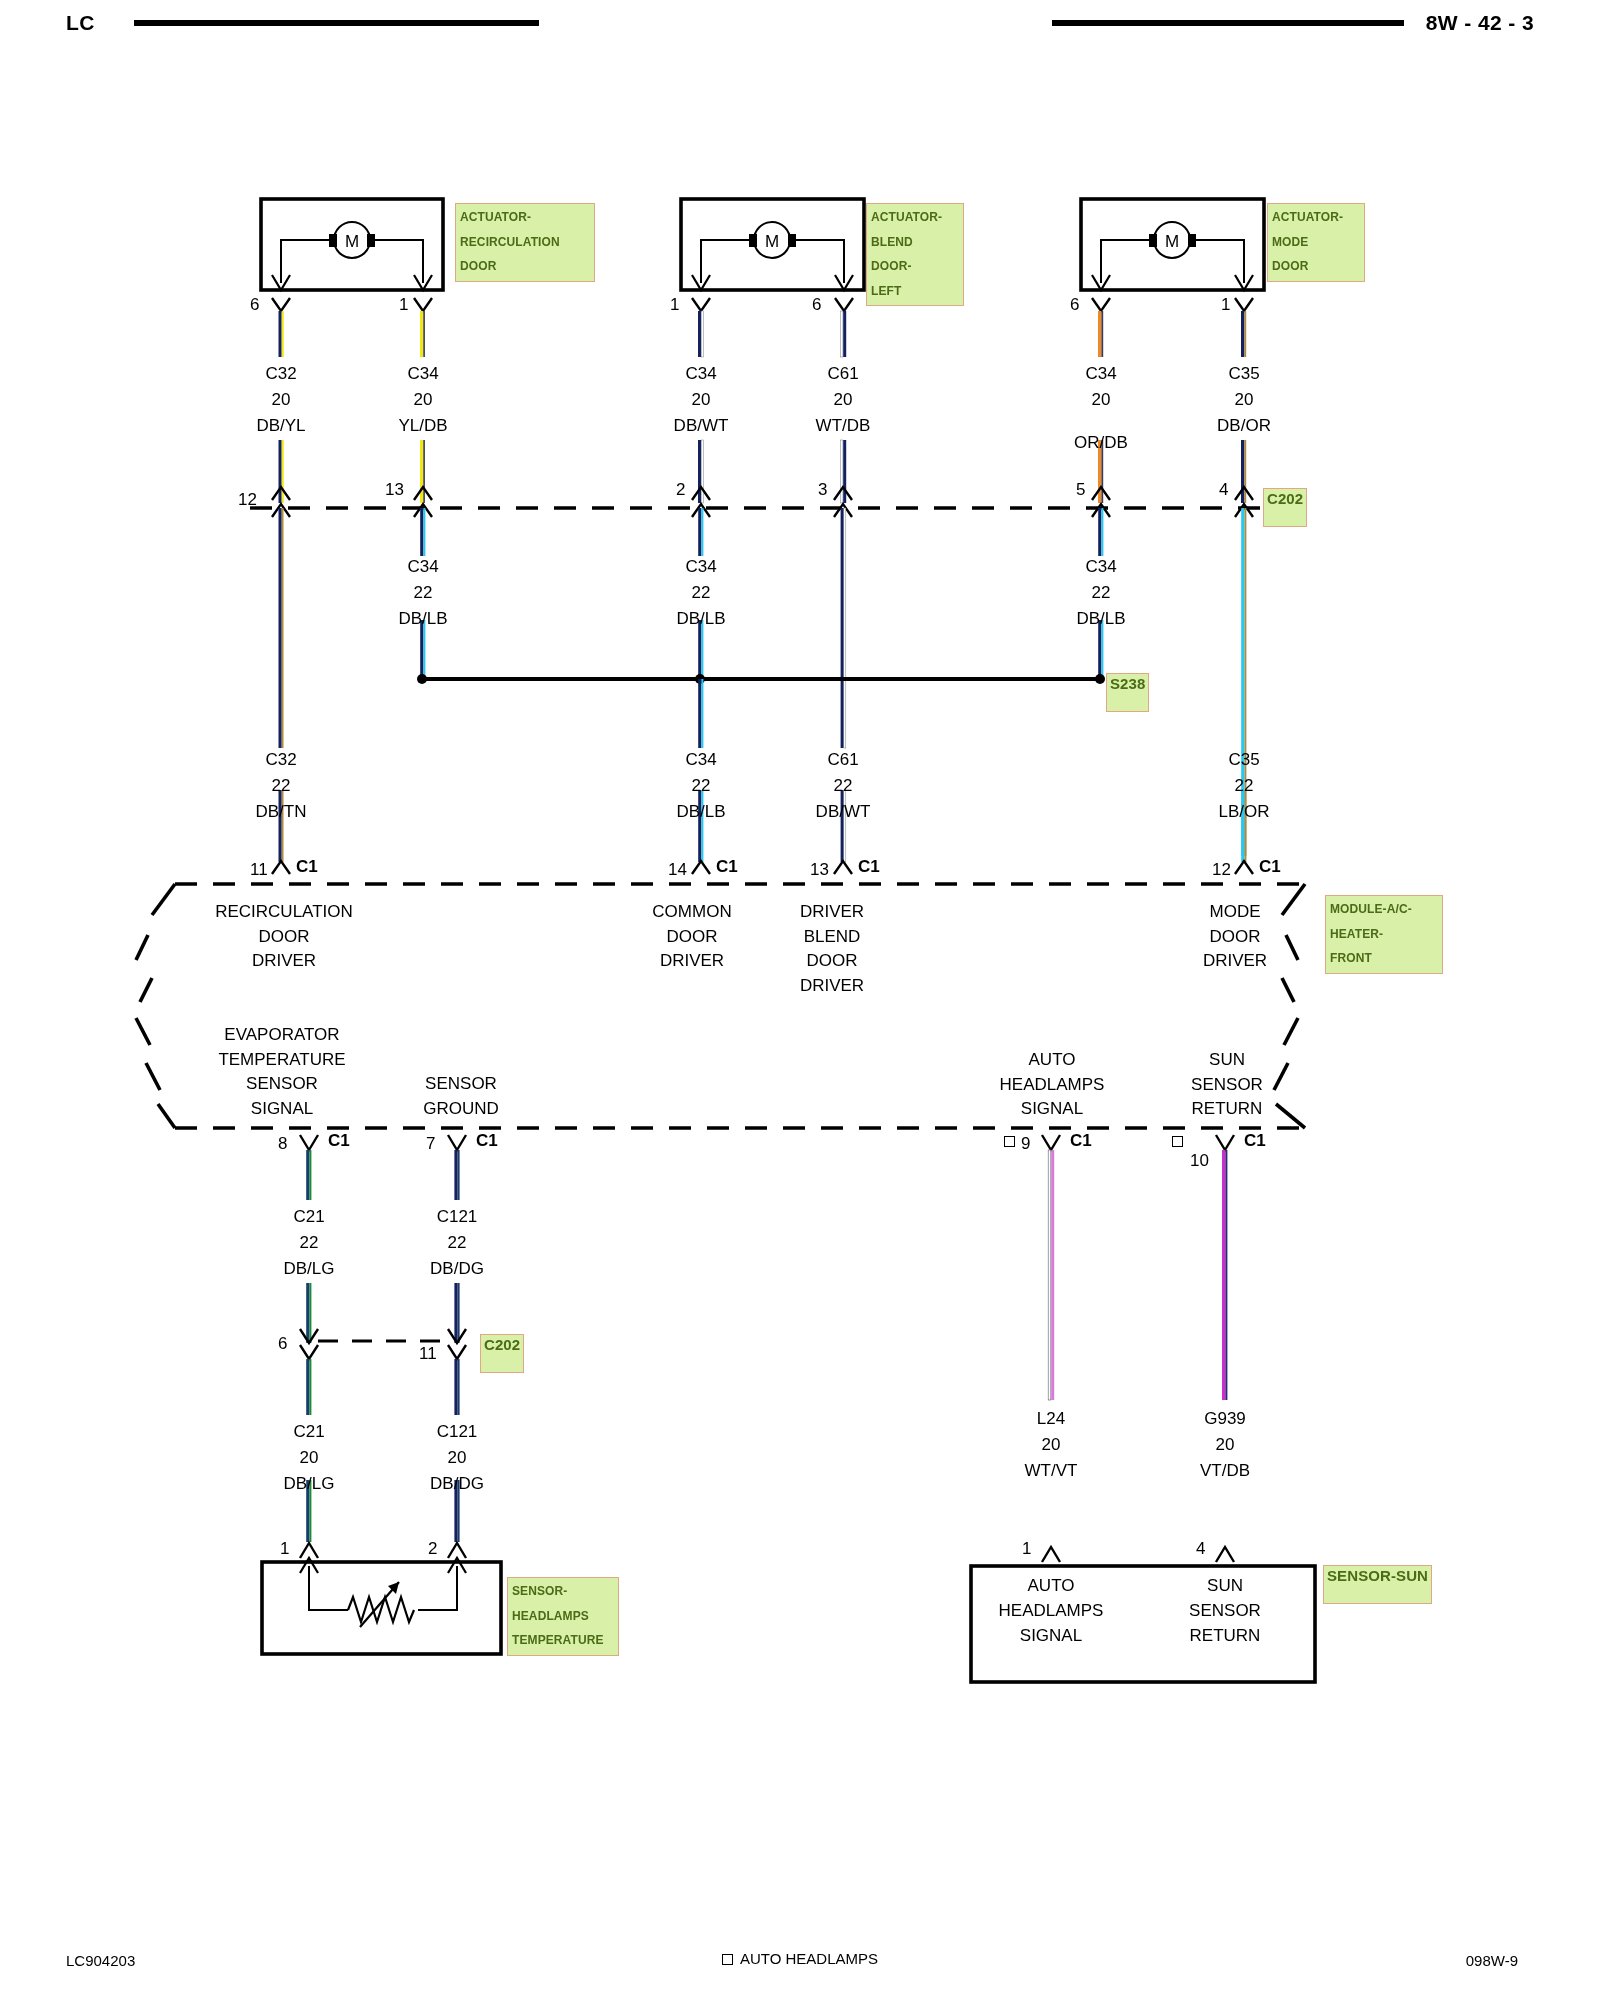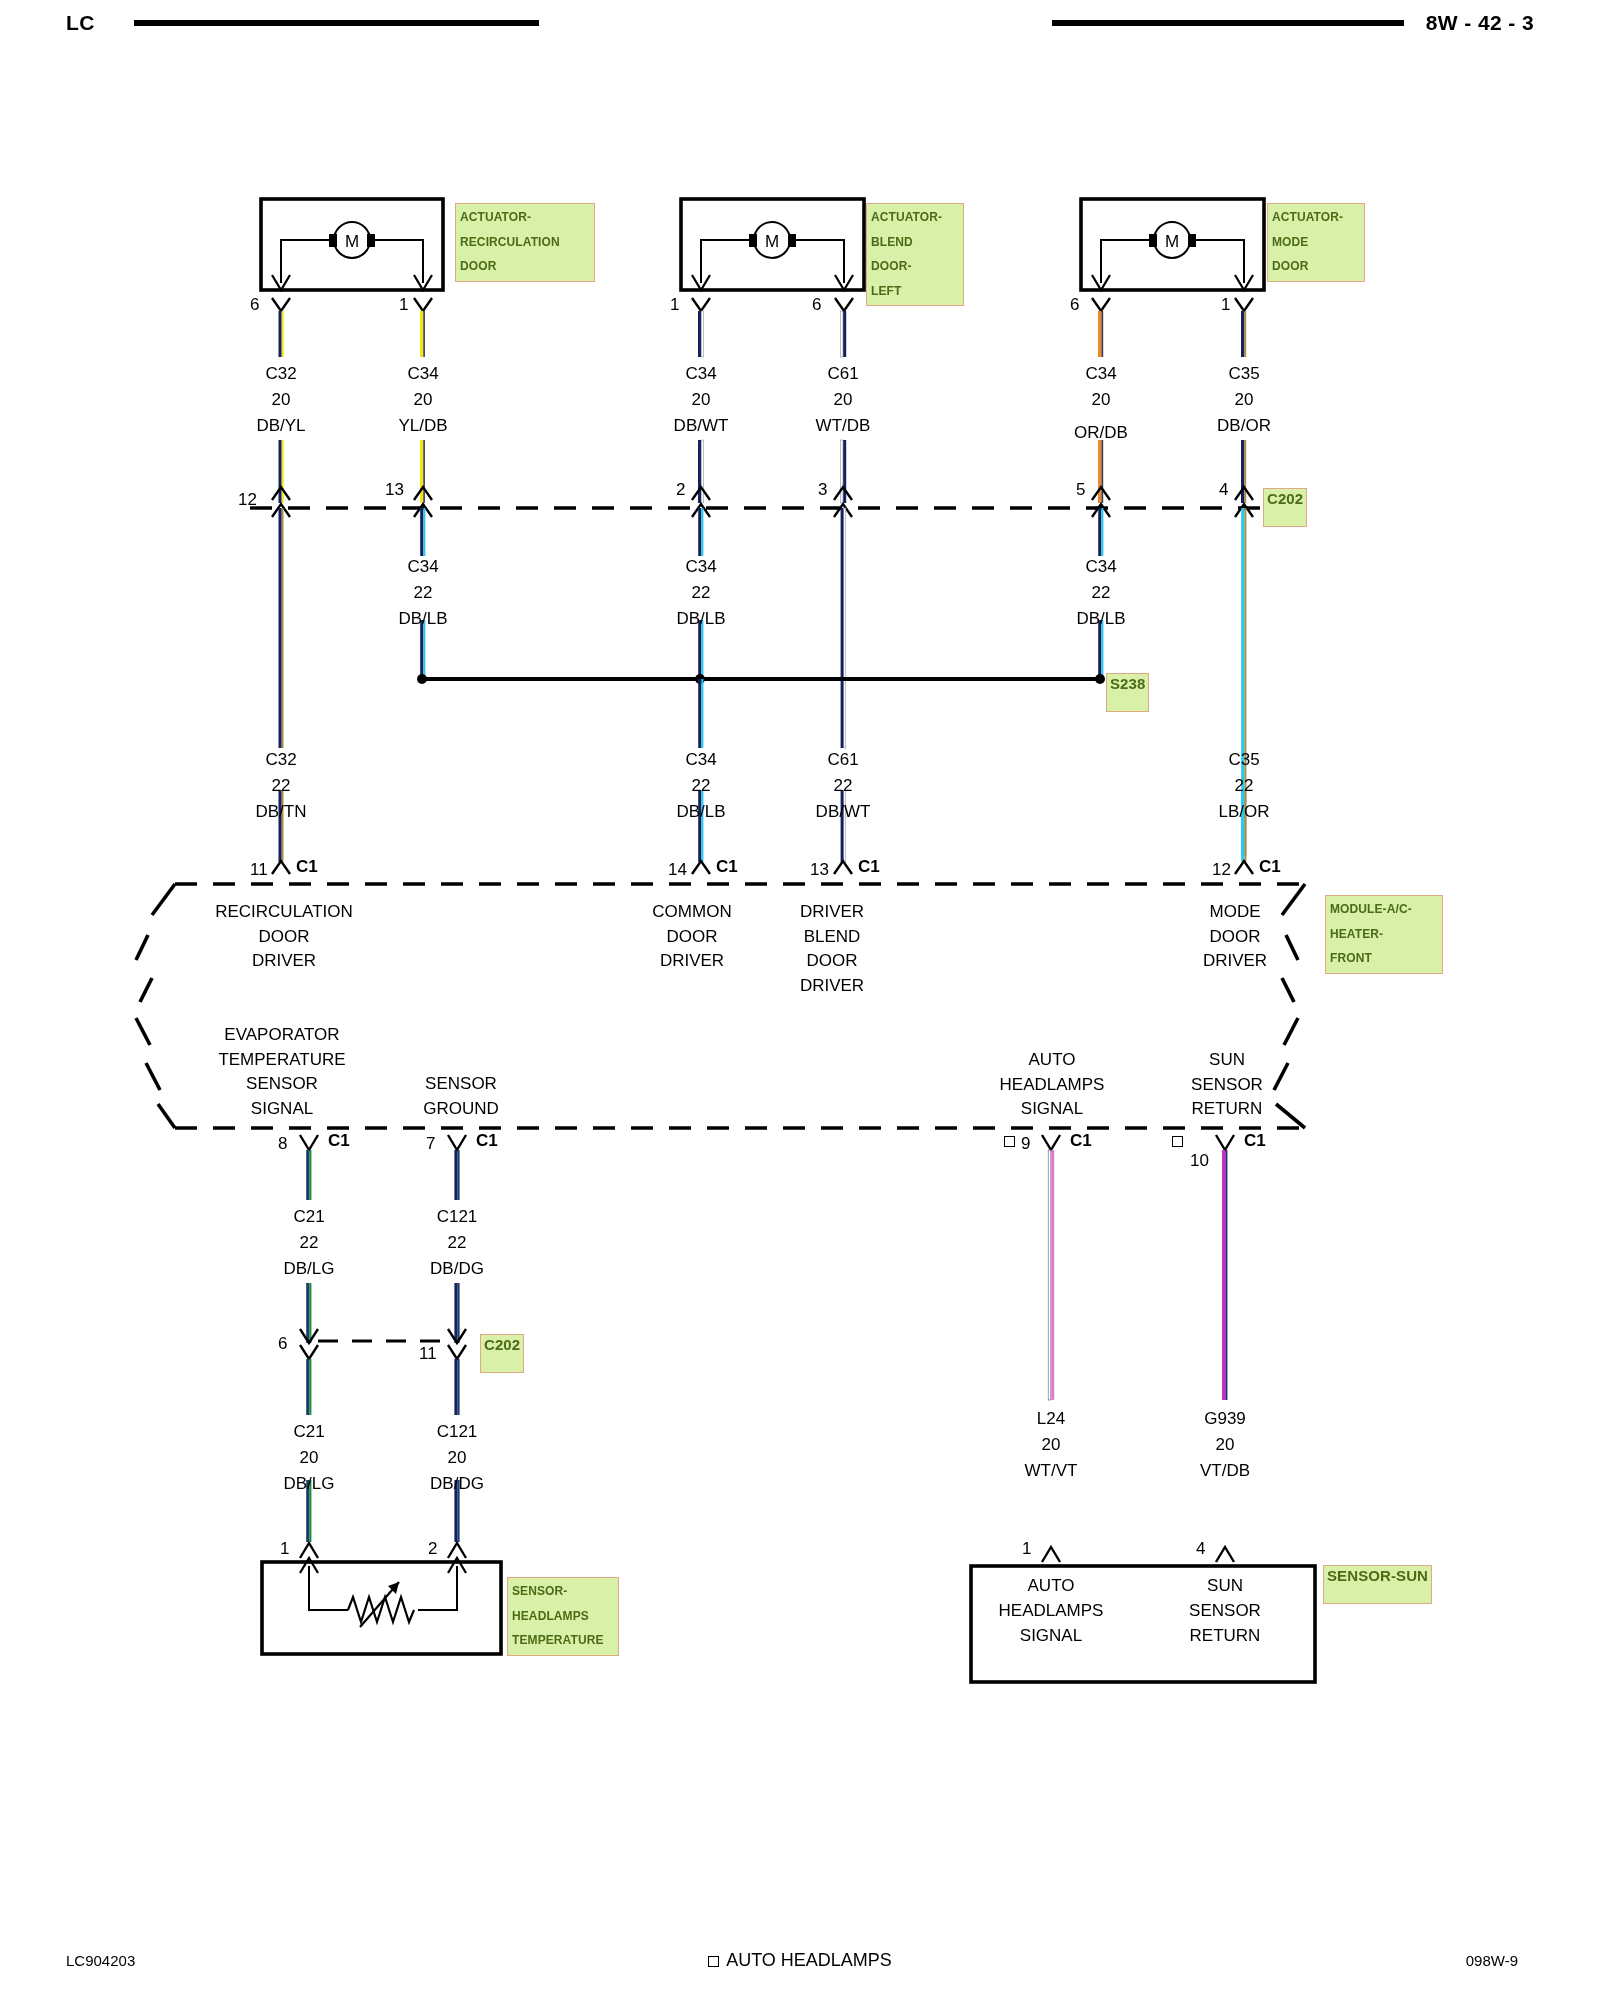--- a/index.html
+++ b/index.html
@@ -15,21 +15,21 @@
   
   .hdr { position:absolute; top:0; left:0; width:1600px; height:56px; }
   .hdr-lc { position:absolute; left:66px; top:11px; font-size:21px; font-weight:bold; letter-spacing:.3px; }
   .hdr-rule-l { position:absolute; left:134px; top:20px; width:405px; height:6px; background:#000; }
   .hdr-title { position:absolute; left:0; top:11px; width:1600px; text-align:center; font-size:21px; font-weight:bold; letter-spacing:.2px; }
   .hdr-rule-r { position:absolute; left:1052px; top:20px; width:352px; height:6px; background:#000; }
   .hdr-page { position:absolute; right:66px; top:11px; font-size:21px; font-weight:bold; letter-spacing:.4px; }
 
   
   .ftr-left { position:absolute; left:66px; top:1952px; font-size:15px; }
-  .ftr-center { position:absolute; left:0; top:1950px; width:1600px; text-align:center; font-size:18px; }
+  .ftr-center { position:absolute; left:0; top:1950px; width:1600px; text-align:center; font-size:15px; }
   .ftr-right { position:absolute; right:66px; top:1952px; font-size:15px; }
   .ftr-box { display:inline-block; width:11px; height:11px; border:1.6px solid #000; margin-right:7px; vertical-align:-1px; }
 
   
   .t { position:absolute; font-size:17px; line-height:24px; white-space:pre; }
   .t.c { transform:translateX(-50%); text-align:center; }
   .pin { position:absolute; font-size:17px; }
   .cname { position:absolute; font-size:17px; font-weight:bold; }
 
   
@@ -368,21 +368,21 @@
   <div class="t c" style="left:701px; top:362px;">C34</div>
   <div class="t c" style="left:701px; top:388px;">20</div>
   <div class="t c" style="left:701px; top:414px;">DB/WT</div>
 
   <div class="t c" style="left:843px; top:362px;">C61</div>
   <div class="t c" style="left:843px; top:388px;">20</div>
   <div class="t c" style="left:843px; top:414px;">WT/DB</div>
 
   <div class="t c" style="left:1101px; top:362px;">C34</div>
   <div class="t c" style="left:1101px; top:388px;">20</div>
-  <div class="t c" style="left:1101px; top:421px;">OR/DB</div>
+  <div class="t c" style="left:1101px; top:431px;">OR/DB</div>
 
   <div class="t c" style="left:1244px; top:362px;">C35</div>
   <div class="t c" style="left:1244px; top:388px;">20</div>
   <div class="t c" style="left:1244px; top:414px;">DB/OR</div>
 
   <div class="pin" style="left:238px; top:490px;">12</div>
   <div class="pin" style="left:385px; top:480px;">13</div>
   <div class="pin" style="left:676px; top:480px;">2</div>
   <div class="pin" style="left:818px; top:480px;">3</div>
   <div class="pin" style="left:1076px; top:480px;">5</div>

